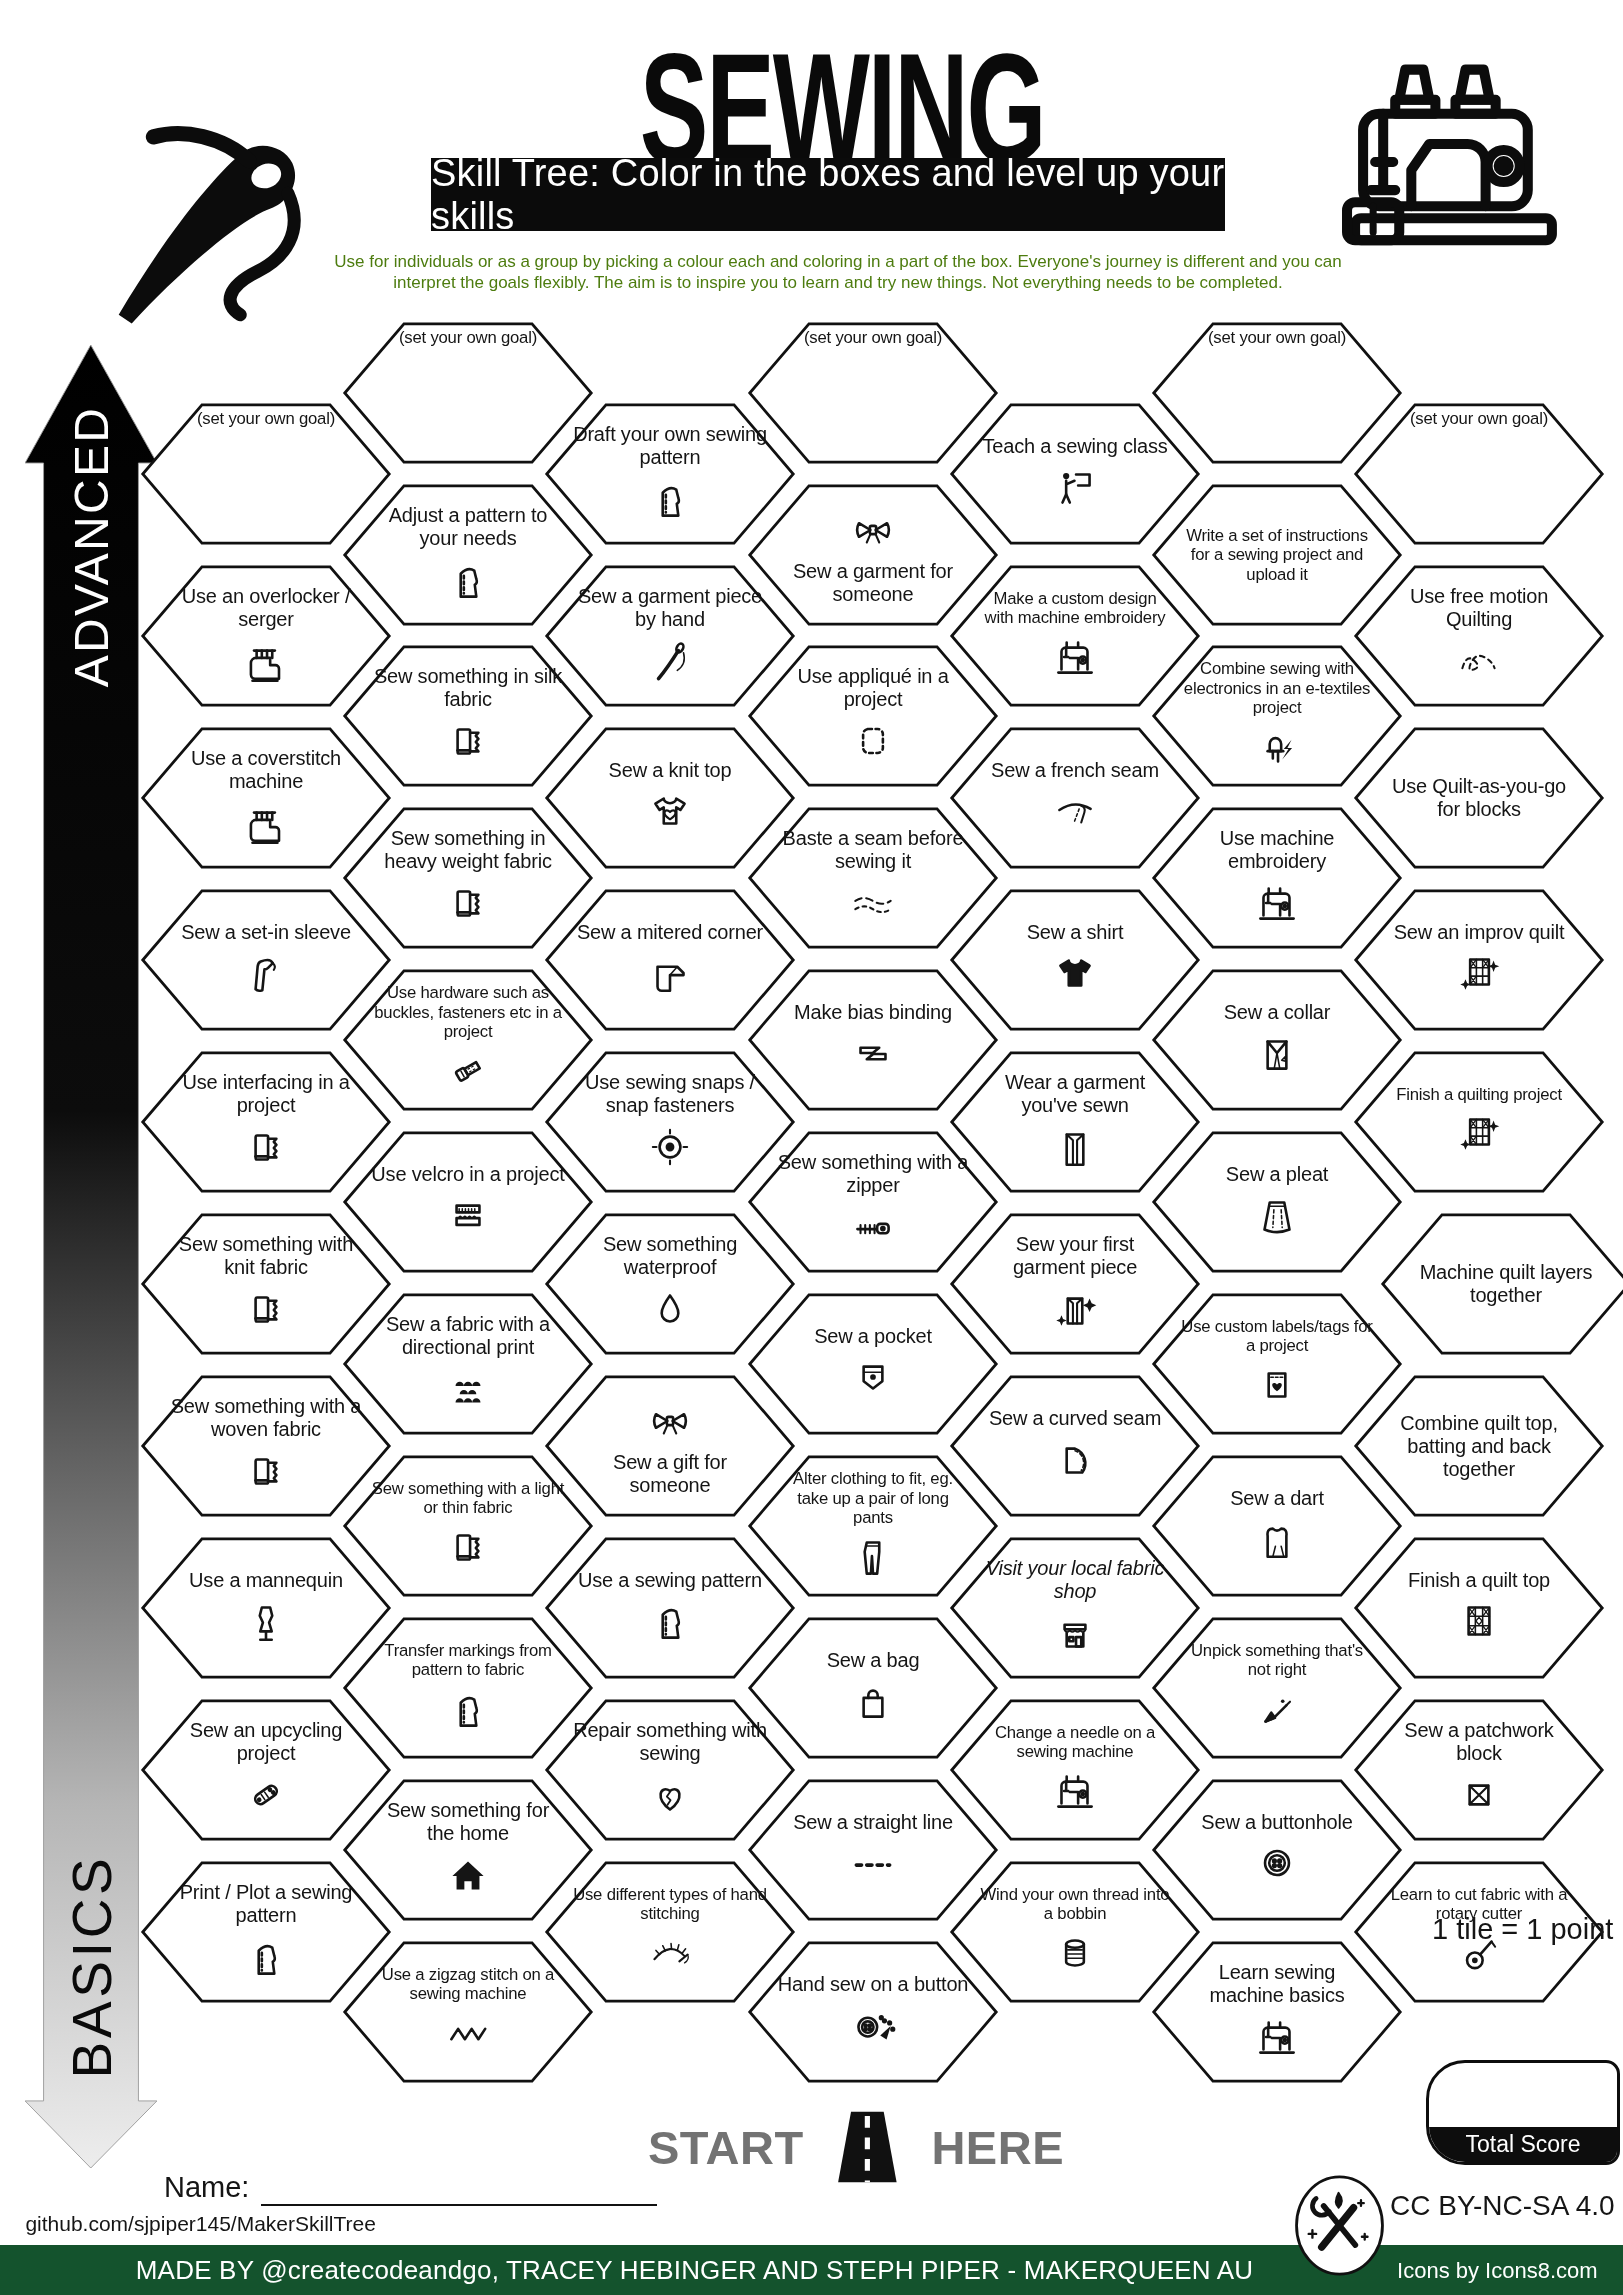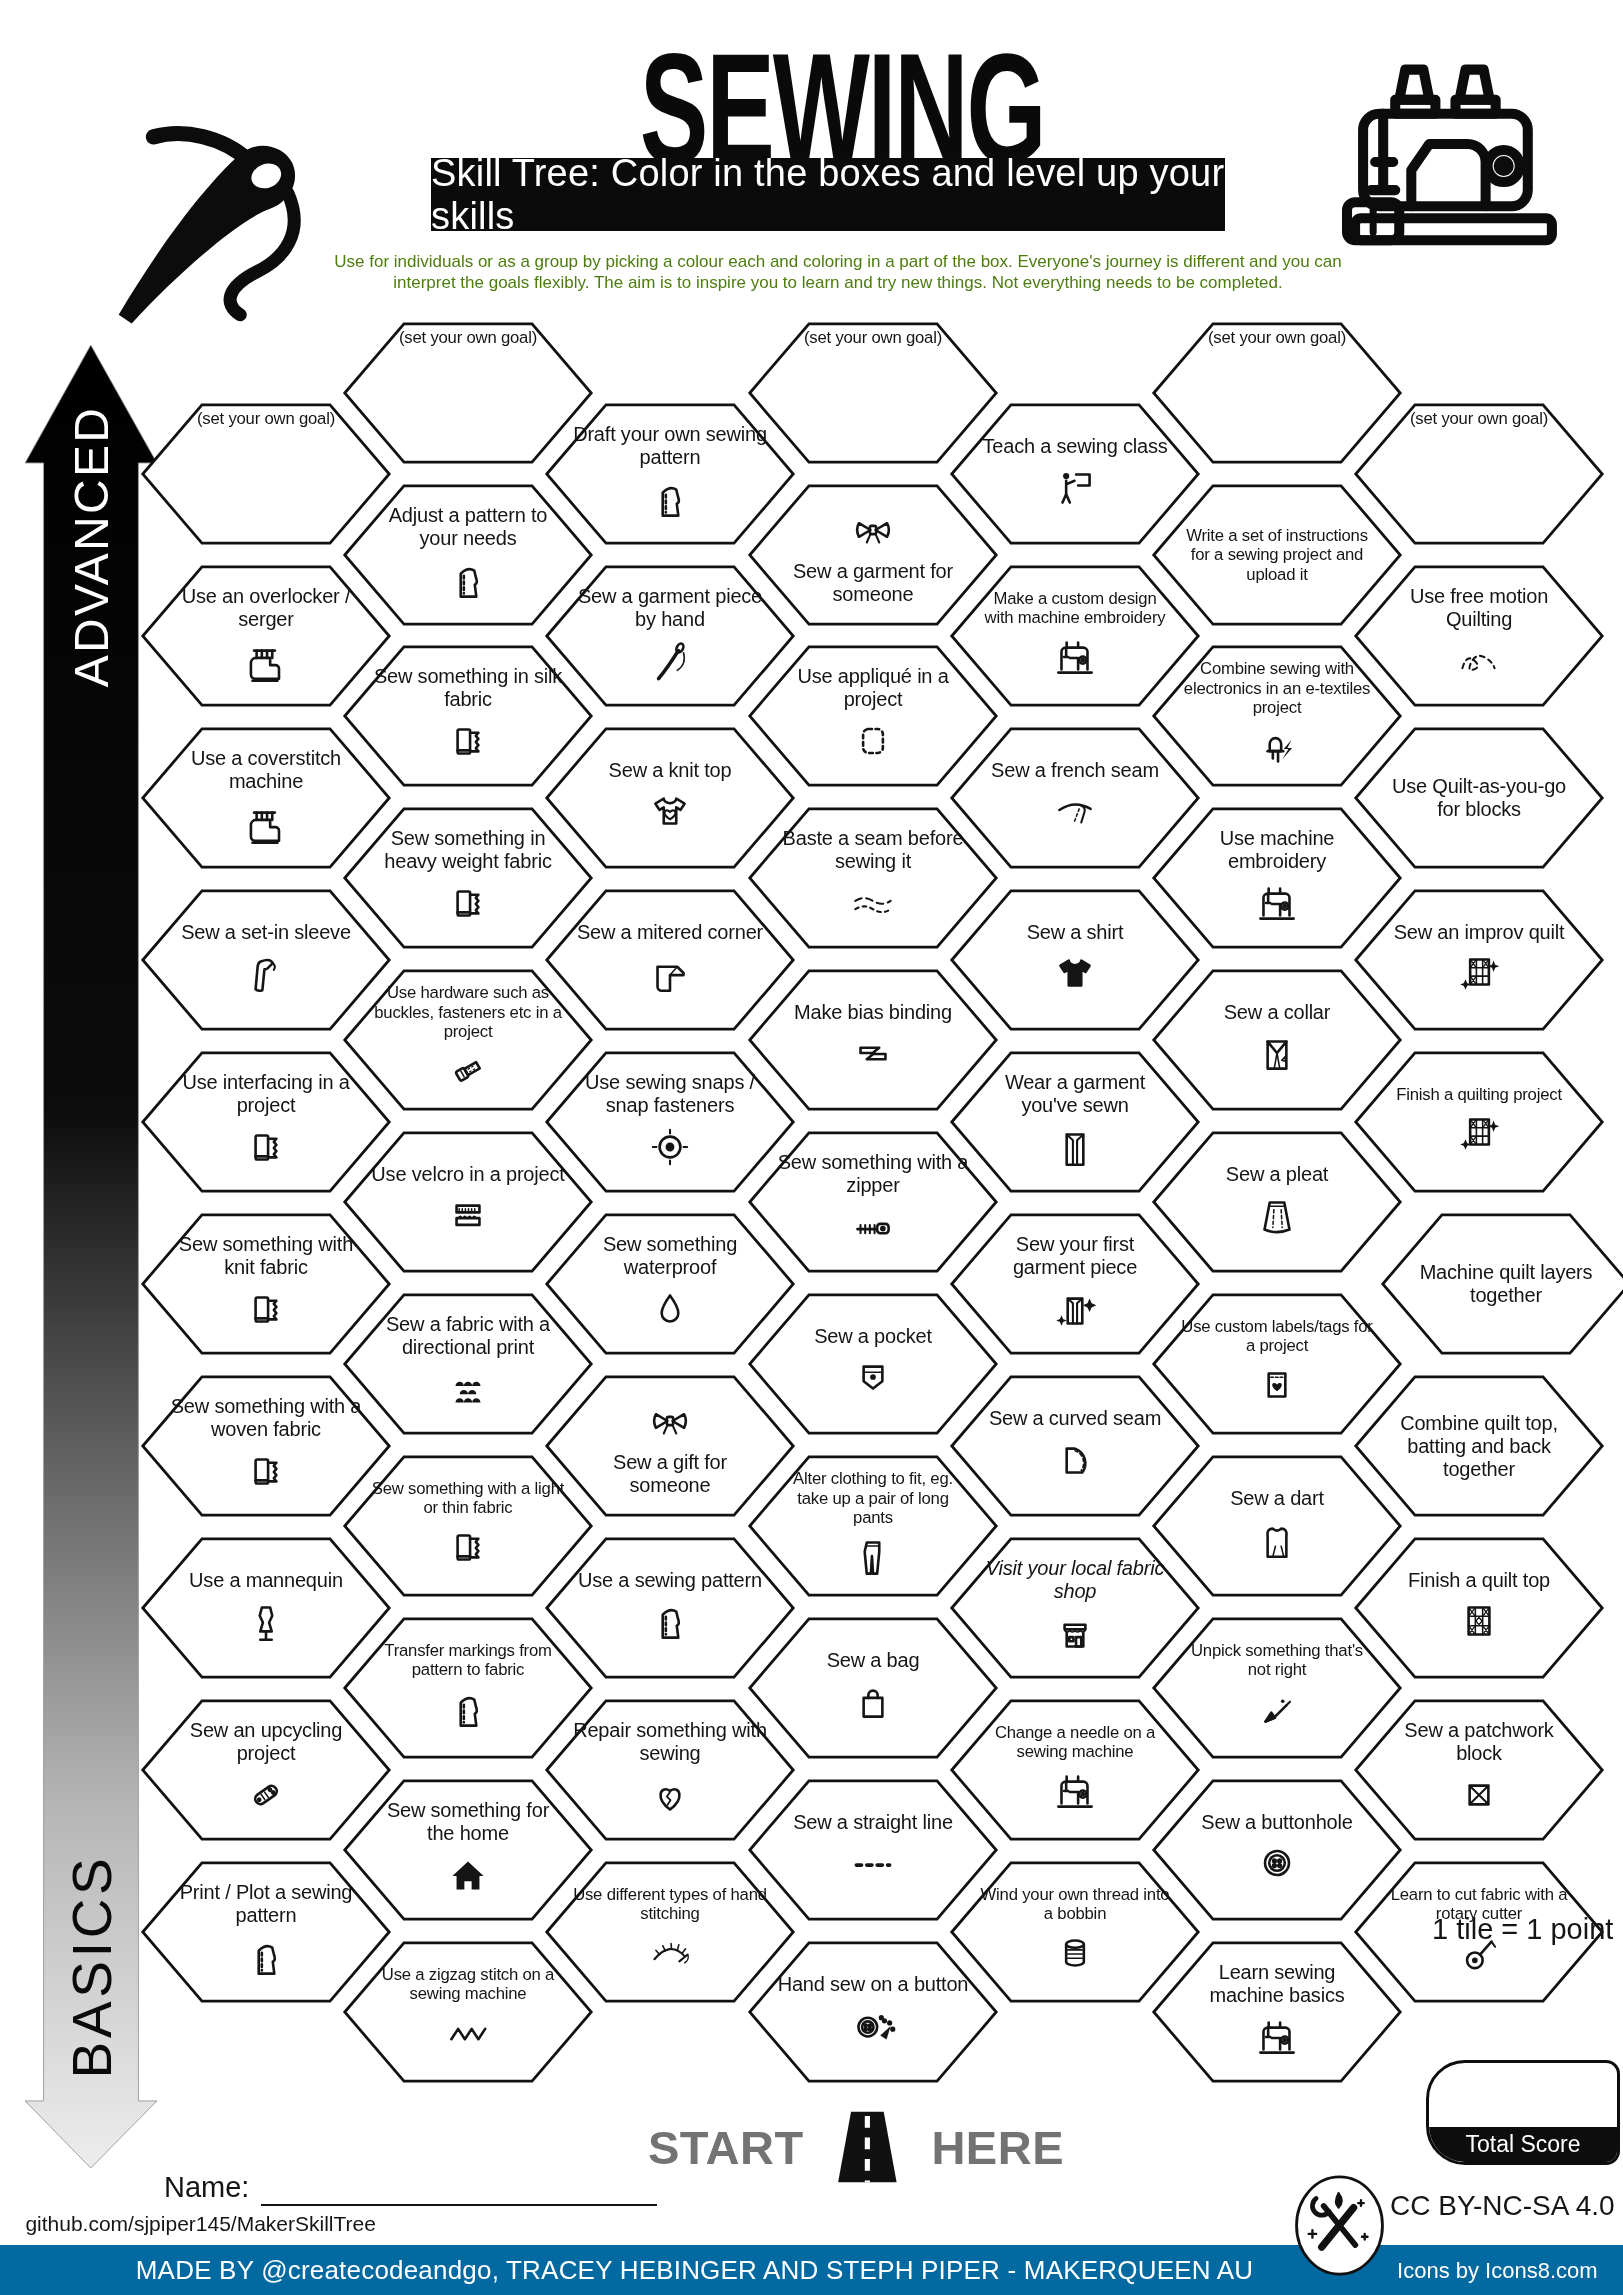--- a/index.html
+++ b/index.html
@@ -35,21 +35,21 @@
   
   .namelabel{left:164px;top:2171px;font-size:29px;}
   .nameline{left:261px;top:2204px;width:396px;height:1.9px;background:#111;}
   .github{left:25.4px;top:2212px;font-size:21px;}
   .tilenote{left:1432px;top:1913px;width:187px;font-size:29px;text-align:left;}
   .scorebox{left:1426px;top:2060px;width:194px;height:105px;background:#fff;border:3.2px solid #0d0d0d;
             border-radius:39px 14px 14px 39px;overflow:hidden;box-sizing:border-box;}
   .scoreband{position:absolute;left:0;right:0;bottom:0;height:35px;background:#0d0d0d;color:#fff;
              display:flex;align-items:center;justify-content:center;font-size:23px;}
   .cctext{left:1390px;top:2190px;font-size:28px;font-weight:500;}
-  .footer{left:0;top:2245px;width:1623px;height:51px;background:#0369a1;color:#fff;}
+  .footer{left:0;top:2245px;width:1623px;height:51px;background:#14532d;color:#fff;}
   .credit{position:absolute;left:116px;top:0;width:1157px;height:51px;display:flex;align-items:center;
           justify-content:center;font-size:26px;letter-spacing:0.2px;}
   .iconscredit{position:absolute;right:25.4px;top:0;height:51px;display:flex;align-items:center;font-size:22px;}
   .defs{position:absolute;width:0;height:0;overflow:hidden;}
 </style>
 </head>
 <body>
 
 <svg class="defs" aria-hidden="true">
   <defs>

